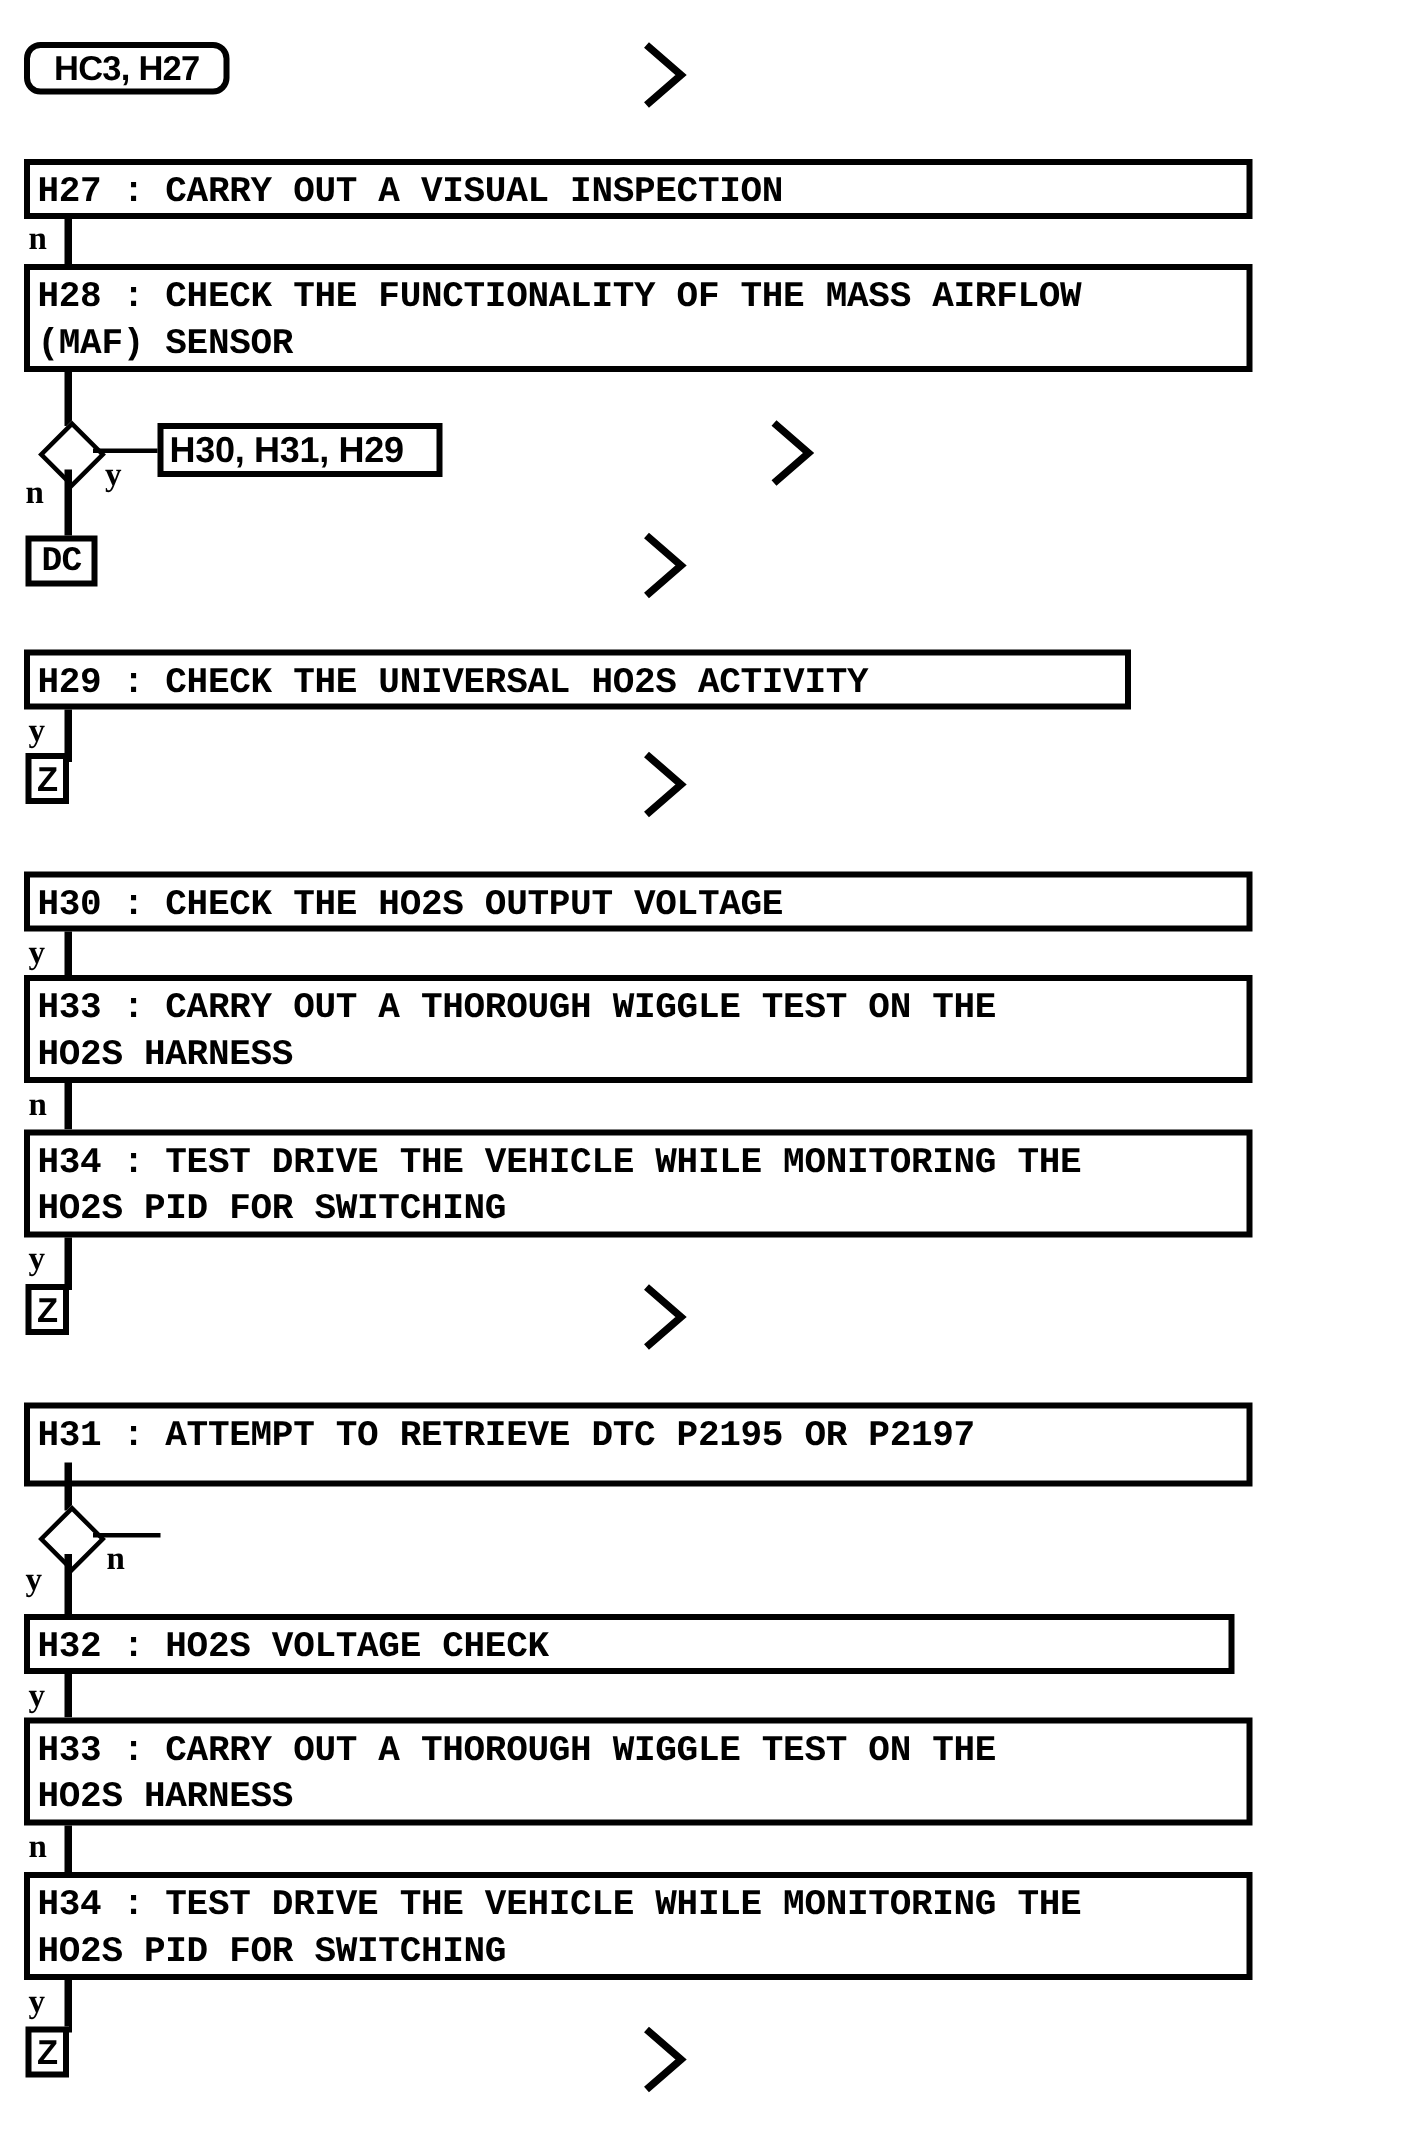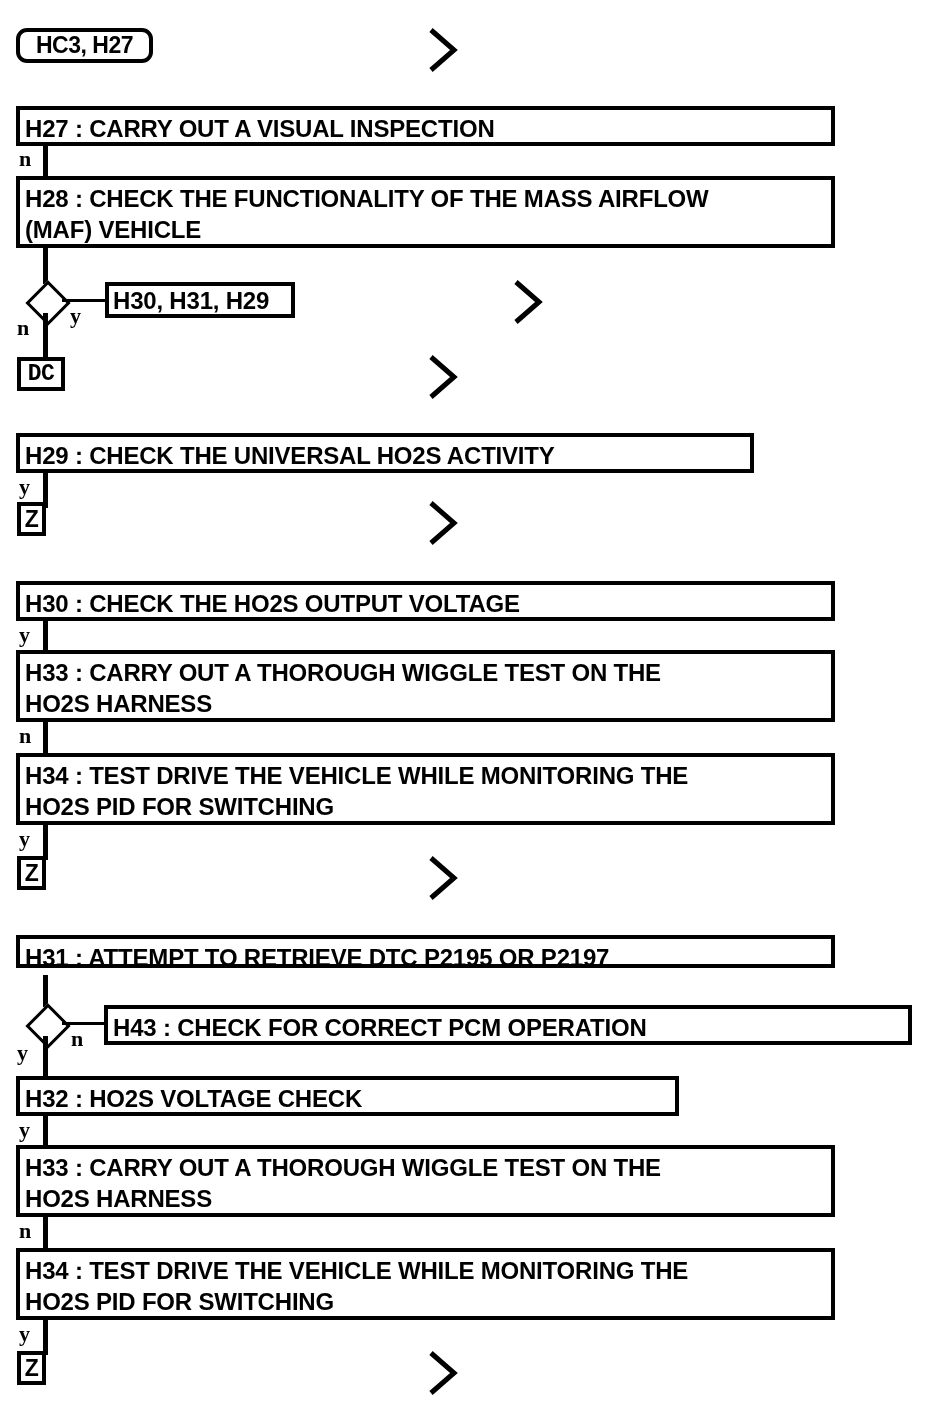--- a/index.html
+++ b/index.html
@@ -17,21 +17,21 @@
     background: #ffffff;
     overflow: hidden;
   }
   
   .pbox {
     position: absolute;
     box-sizing: border-box;
     border: 4px solid #000;
     background: #fff;
     color: #000;
-    font-family: Liberation Sans, sans-serif;
+    font-family: Liberation Mono, monospace;
     font-weight: bold;
     font-size: 24px;
     line-height: 31px;
     letter-spacing: -0.2px;
     padding: 3px 16px 3px 5px;
     white-space: pre-line;
     text-align: left;
   }
   
   .refbox {
@@ -112,21 +112,21 @@
         <polyline points="3,3 26,23 3,43" fill="none" stroke="#000" stroke-width="5"></polyline>
       </svg>
   </div>
 
   <div class="pbox" style="left:16px; top:106px; width:819px; height:40px;">H27 : CARRY OUT A VISUAL INSPECTION</div>
 
   <div class="blabel" style="left:19px; top:148px;">n</div>
   <div class="vline" style="left:43px; top:146px; height:30px;"></div>
 
   <div class="pbox" style="left:16px; top:176px; width:819px; height:72px;">H28 : CHECK THE FUNCTIONALITY OF THE MASS AIRFLOW
-(MAF) VEHICLE</div>
+(MAF) SENSOR</div>
 
   <div class="vline" style="left:43px; top:248px; height:36px;"></div>
 
   <div class="diamond" style="left:32px; top:287px;"></div>
 
   <div class="hline" style="left:62px; top:299px; width:46px;"></div>
   <div class="blabel" style="left:70px; top:305px;">y</div>
 
   <div class="refbox" style="left:105px; top:282px; width:190px; height:36px;">H30, H31, H29</div>
 
@@ -178,35 +178,34 @@
   <div class="vline" style="left:43px; top:825px; height:35px;"></div>
 
   <div class="tagbox" style="left:17px; top:856px; width:29px; height:34px;">Z</div>
 
   <div class="chev" style="left:428px; top:855px;">
     <svg viewBox="0 0 30 46">
         <polyline points="3,3 26,23 3,43" fill="none" stroke="#000" stroke-width="5"></polyline>
       </svg>
   </div>
 
-  <div class="pbox" style="left:16px; top:935px; width:819px; height:33px;">H31 : ATTEMPT TO RETRIEVE DTC P2195 OR P2197</div>
+  <div class="pbox" style="left:16px; top:935px; width:819px; height:56px;">H31 : ATTEMPT TO RETRIEVE DTC P2195 OR P2197</div>
 
   <div class="vline" style="left:43px; top:975px; height:32px;"></div>
 
   <div class="diamond" style="left:32px; top:1010px;"></div>
 
   <div class="hline" style="left:62px; top:1022px; width:45px;"></div>
   <div class="blabel" style="left:71px; top:1028px;">n</div>
 
-  <div class="pbox" style="left:104px; top:1005px; width:808px; height:40px;">H43 : CHECK FOR CORRECT PCM OPERATION</div>
 
   <div class="blabel" style="left:17px; top:1042px;">y</div>
   <div class="vline" style="left:43px; top:1036px; height:42px;"></div>
 
-  <div class="pbox" style="left:16px; top:1076px; width:663px; height:40px;">H32 : HO2S VOLTAGE CHECK</div>
+  <div class="pbox" style="left:16px; top:1076px; width:807px; height:40px;">H32 : HO2S VOLTAGE CHECK</div>
 
   <div class="blabel" style="left:19px; top:1119px;">y</div>
   <div class="vline" style="left:43px; top:1116px; height:29px;"></div>
 
   <div class="pbox" style="left:16px; top:1145px; width:819px; height:72px;">H33 : CARRY OUT A THOROUGH WIGGLE TEST ON THE
 HO2S HARNESS</div>
 
   <div class="blabel" style="left:19px; top:1220px;">n</div>
   <div class="vline" style="left:43px; top:1217px; height:31px;"></div>
 

